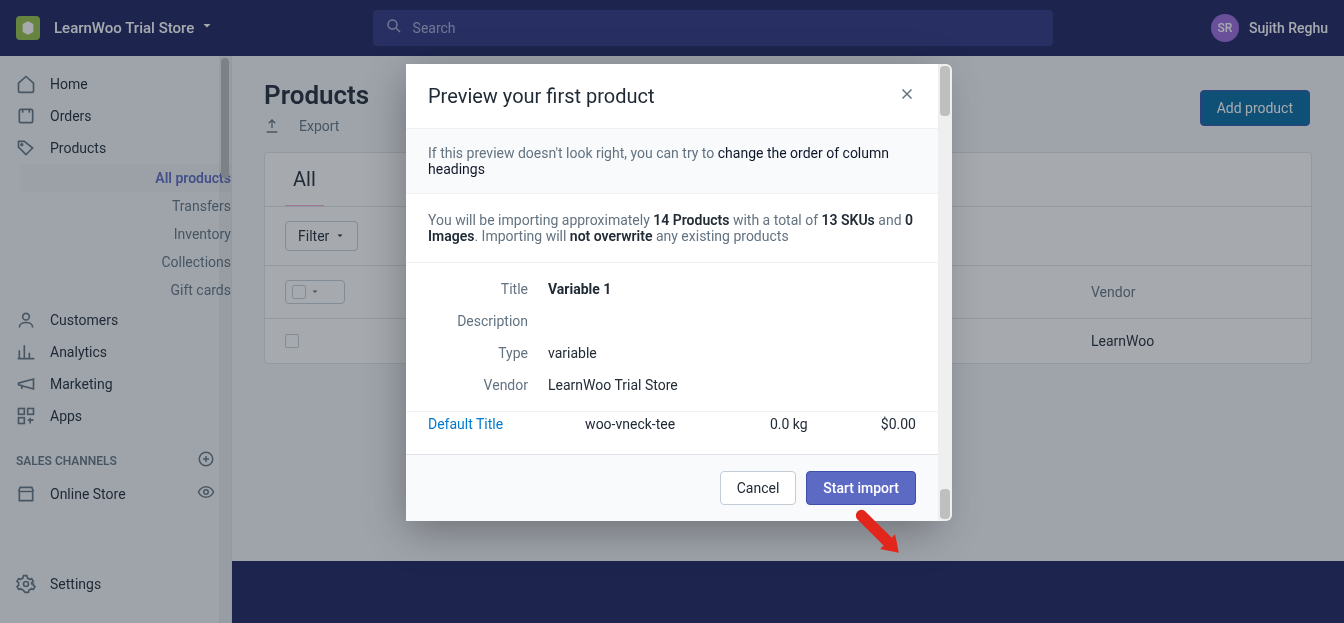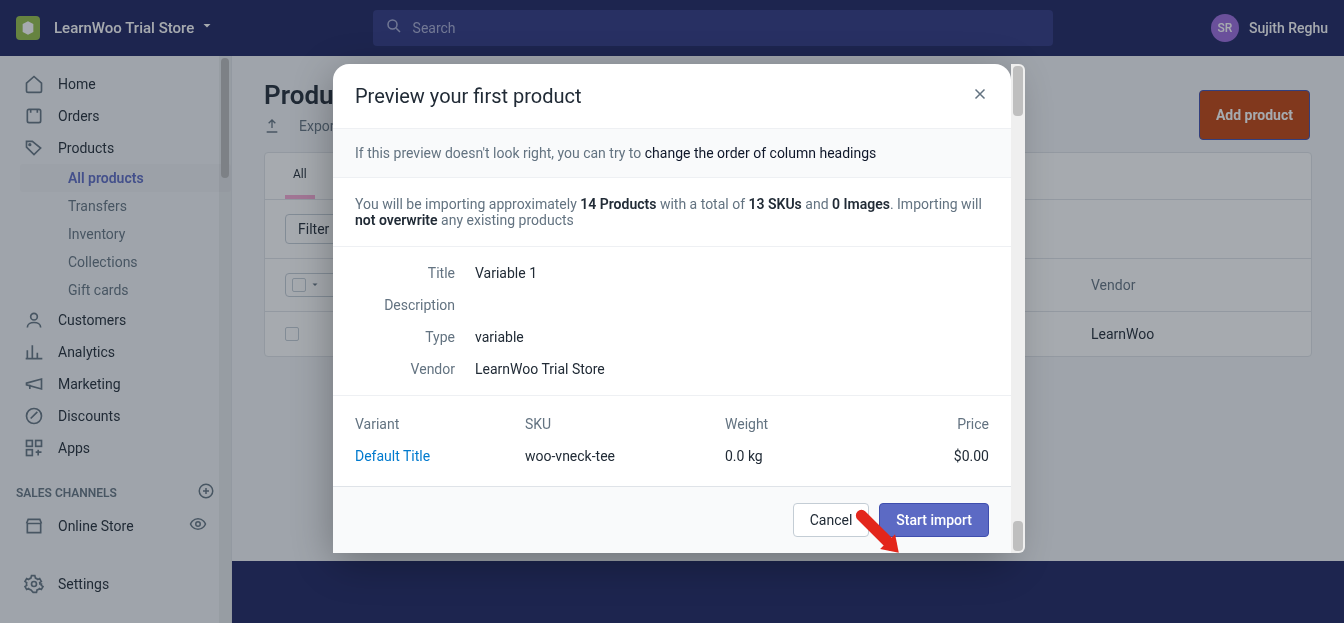--- a/index.html
+++ b/index.html
@@ -18,68 +18,68 @@
 .search-box .sicon { position:absolute; left:12px; top:50%; transform:translateY(-50%); color:#a8acd3; }
 .user-area { display:flex; align-items:center; gap:10px; }
 .avatar { width:28px; height:28px; border-radius:50%; background:#9c6ade; color:#fff; font-size:12px; display:flex; align-items:center; justify-content:center; font-weight:500; }
 .username { font-size:14px; font-weight:500; }
 
 
 .main { display:flex; height: calc(623px - 56px); }
 .sidebar { width: 232px; background:#f4f6f8; border-right: 1px solid #dfe3e8; padding-top:12px; position:relative; }
 .sidebar-scroll { position:absolute; right:0; top:0; width:12px; height:100%; background:rgba(0,0,0,0.05); }
 .sidebar-thumb { width:8px; margin:2px; height:120px; background:#bbb; border-radius:4px; }
-.nav-item { display:flex; align-items:center; padding: 6px 24px; font-size:14px; color:#212b36; cursor:pointer; gap:14px; }
-.subnav { padding-left: 68px; }
+.nav-item { display:flex; align-items:center; padding: 6px 16px; font-size:14px; color:#212b36; cursor:pointer; gap:14px; }
+.subnav { padding-left: 68px; text-align: right; }
 .subnav .sub { padding:6px 0; font-size:14px; color:#637381; cursor:pointer; }
 .subnav .sub.active { color:#5c6ac4; font-weight:600; background:#eef0f3; margin-left:-48px; padding-left:48px; border-radius:3px; }
 .section-hdr { padding: 18px 16px 6px 16px; font-size:12px; font-weight:600; color:#637381; display:flex; justify-content:space-between; align-items:center; }
 .nav-icon { width:20px; height:20px; color:#637381; flex-shrink:0; }
 .nav-item.products-sel { color:#212b36; font-weight:400; }
 .nav-item.settings { position:absolute; bottom:23px; }
 .online-store-eye { margin-left:auto; color:#637381; }
 
 
 .content { flex:1; background:#f4f6f8; padding: 24px 32px; position:relative; overflow:hidden; }
 .page-title { font-size:26px; color:#212b36; font-weight:600; }
 .page-actions { display:flex; gap:18px; margin-top:8px; color:#637381; font-size:14px; align-items:center; }
 .export { display:flex; align-items:center; gap:19px; cursor:pointer; }
-.add-product { position:absolute; right:34px; top:34px; background:#c2410c; color:#fff; border:none; padding:16px 16px; border-radius:4px; font-size:14px; font-weight:700; cursor:pointer; border:1px solid #3f4eae; }
+.add-product { position:absolute; right:34px; top:34px; background:#0369a1; color:#fff; border:none; padding:9px 16px; border-radius:4px; font-size:14px; font-weight:400; cursor:pointer; border:1px solid #3f4eae; }
 
 .card { background:#fff; border:1px solid #dfe3e8; border-radius:4px; margin-top:18px; }
 .tabs { border-bottom:1px solid #dfe3e8; padding:0 20px; }
-.tab { display:inline-block; padding:14px 8px; font-size:12px; color:#637381; border-bottom:4px solid #f9a8d4; color:#212b36; }
+.tab { display:inline-block; padding:14px 8px; font-size:20px; color:#637381; border-bottom:1px solid #f9a8d4; color:#212b36; }
 .filter-row { padding:14px 20px; display:flex; gap:10px; }
 .filter-btn { border:1px solid #c4cdd5; background:#fff; padding:6px 12px; border-radius:4px; font-size:14px; color:#212b36; display:flex; align-items:center; gap:6px; cursor:pointer; }
 .table-wrap { border-top:1px solid #dfe3e8; }
 .thead { display:flex; padding:14px 20px; border-bottom:1px solid #dfe3e8; font-size:14px; color:#637381; align-items:center; }
 .check-col { width:60px; }
 .vendor-col { margin-left:auto; width:200px; }
 .trow { display:flex; padding:14px 20px; font-size:14px; color:#212b36; align-items:center; }
 .checkbox-drop { display:flex; align-items:center; border:1px solid #c4cdd5; border-radius:4px; padding:4px 6px; gap:4px; }
 .mini-check { width:14px; height:14px; border:1px solid #c4cdd5; border-radius:2px; }
 .footer-band { position:absolute; bottom:0; left:232px; right:0; height:62px; background:#1c2260; }
 
 
 .dim { position:absolute; inset:0; background:rgba(33,43,54,0.4); }
 
 
-.modal { position:absolute; left:50%; top:64px; transform:translateX(-50%); width:678px; background:#fff; border-radius:16px; box-shadow:0 10px 40px rgba(0,0,0,.3); }
+.modal { position:absolute; left:50%; top:64px; transform:translateX(-50%); width:532px; background:#fff; border-radius:0; box-shadow:0 10px 40px rgba(0,0,0,.3); }
 .modal-head { display:flex; justify-content:space-between; align-items:center; padding:20px 22px; }
 .modal-title { font-size:20px; color:#212b36; font-weight:400; }
 .close-x { cursor:pointer; color:#637381; }
 .modal-band { background:#f9fafb; border-top:1px solid #eef0f3; border-bottom:1px solid #eef0f3; padding:16px 22px; font-size:14px; color:#637381; }
 .modal-band a { color:#0f172a; text-decoration:none; }
 .modal-body { padding:18px 22px; font-size:14px; color:#637381; border-bottom:1px solid #eef0f3; }
 .modal-body b { color:#212b36; font-weight:600; }
 .kv-block { border-bottom:1px solid #eef0f3; }
 .kv { display:flex; padding:8px 22px; font-size:14px; }
 .kv .k { width:100px; text-align:right; color:#637381; margin-right:20px; }
 .kv .v { color:#212b36; }
-.kv .v.bold { font-weight:400;text-align:right; }
+.kv .v.bold { font-weight:700;text-align:right; }
 .variant-block { padding: 0 22px 18px 22px; font-size:14px; }
 .vhead { display:flex; color:#637381; padding:20px 0 12px 0; }
 .vrow { display:flex; color:#212b36; padding:4px 0; }
 .vcol1 { width:170px; }
 .vcol2 { width:200px; }
 .vcol3 { width:120px; }
 .vcol4 { flex:1; text-align:right; }
 .vrow .link { color:#007ace; }
 .modal-foot { padding:16px 22px; display:flex; justify-content:flex-end; gap:10px; border-top:1px solid #dfe3e8; background:#f9fafb; }
 .btn { padding:8px 16px; border-radius:4px; font-size:14px; cursor:pointer; }
@@ -171,27 +171,20 @@
             <path d="M4 20V10M10 20V4M16 20v-7M22 20H2"></path>
           </svg></span>
       <span>Analytics</span>
     </div>
     <div class="nav-item">
       <span class="nav-icon"><svg viewBox="0 0 24 24" fill="none" stroke="currentColor" stroke-width="2">
             <path d="M3 11l18-5v12L3 13z"></path>
             <path d="M7 13v5"></path>
           </svg></span>
       <span>Marketing</span>
-    </div>
-    <div class="nav-item">
-      <span class="nav-icon"><svg viewBox="0 0 24 24" fill="none" stroke="currentColor" stroke-width="2">
-            <circle cx="12" cy="12" r="9"></circle>
-            <path d="M8 15l8-8M9 9h.01M15 15h.01"></path>
-          </svg></span>
-      <span>Discounts</span>
     </div>
     <div class="nav-item">
       <span class="nav-icon"><svg viewBox="0 0 24 24" fill="none" stroke="currentColor" stroke-width="2">
             <rect x="3" y="3" width="7" height="7"></rect>
             <rect x="14" y="3" width="7" height="7"></rect>
             <rect x="3" y="14" width="7" height="7"></rect>
             <path d="M17 14v7M14 17h7"></path>
           </svg></span>
       <span>Apps</span>
     </div>
@@ -313,26 +306,20 @@
     <div class="kv">
         <div class="k">Type</div>
         <div class="v">variable</div>
       </div>
     <div class="kv">
         <div class="k">Vendor</div>
         <div class="v">LearnWoo Trial Store</div>
       </div>
   </div>
   <div class="variant-block">
-    <div class="vhead">
-      <div class="vcol1">Variant</div>
-      <div class="vcol2">SKU</div>
-      <div class="vcol3">Weight</div>
-      <div class="vcol4">Price</div>
-    </div>
     <div class="vrow">
       <div class="vcol1 link">Default Title</div>
       <div class="vcol2">woo-vneck-tee</div>
       <div class="vcol3">0.0 kg</div>
       <div class="vcol4">$0.00</div>
     </div>
   </div>
   <div class="modal-foot">
     <button class="btn btn-cancel">Cancel</button>
     <button class="btn btn-primary">Start import</button>

